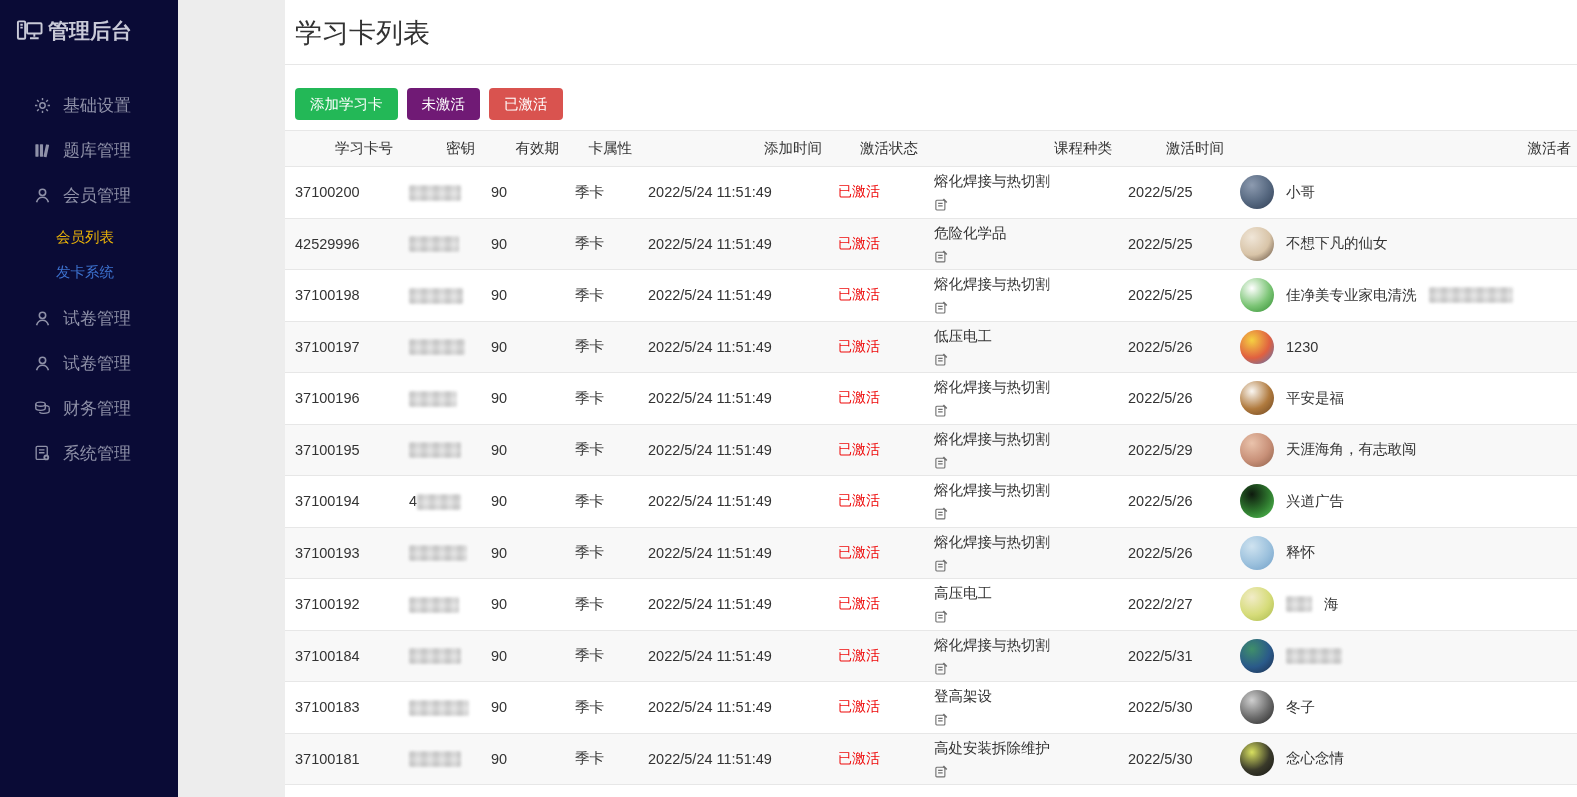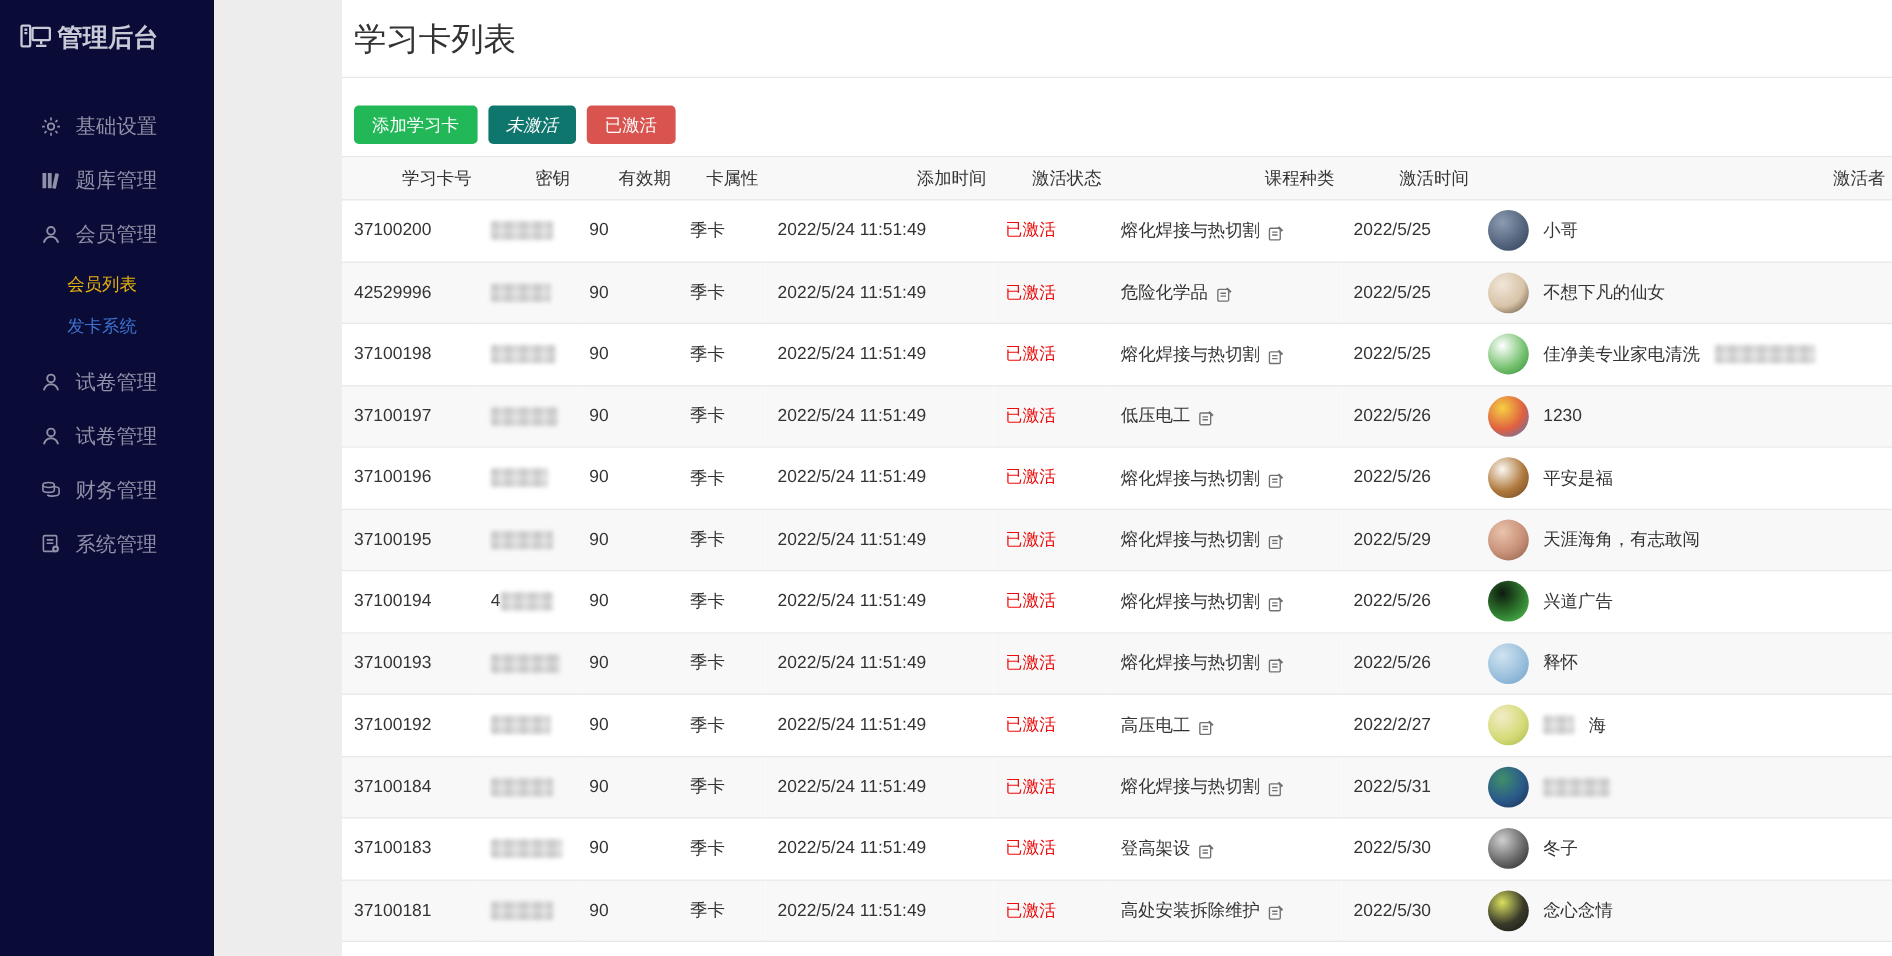--- a/index.html
+++ b/index.html
@@ -64,21 +64,21 @@
     height: 36px; padding: 0 6px 0 10px;
   }
   tbody td {
     height: 51.5px; padding: 0 6px 0 10px;
     border-bottom: 1px solid #e7e7e7;
     vertical-align: middle; color: #333;
     white-space: nowrap; overflow: hidden;
   }
   tbody tr:nth-child(even) td { background: #f8f8f8; }
   .status { font-size: 14px; }
-  .course-cell { display: flex; align-items: flex-end; gap: 6px; }
+  .course-cell { display: flex; align-items: flex-start; gap: 6px; flex-direction: column; }
   .course-cell .edit-icon { color: #707070; display: inline-flex; cursor: pointer; }
   .course-cell .edit-icon svg { width: 15px; height: 15px; }
   .activator-cell { display: flex; align-items: center; gap: 12px; }
   .avatar {
     width: 34px; height: 34px; border-radius: 50%;
     flex: 0 0 34px;
   }
   .blur-chip {
     display: inline-block; vertical-align: middle;
     height: 16px; border-radius: 2px;
@@ -180,21 +180,21 @@
       </div>
     </nav>
 </aside>
 
 <div class="main">
   <div class="panel">
     <h1 class="page-title">学习卡列表</h1>
     <div class="divider"></div>
     <div class="toolbar" id="toolbar">
         <button class="btn" style="background: rgb(35, 184, 87);">添加学习卡</button>
-        <button class="btn" style="background: #0f766e; font-style: italic;">未激活</button>
+        <button class="btn" style="background: #701a75;">未激活</button>
         <button class="btn" style="background: rgb(217, 83, 79);">已激活</button>
       </div>
     <table>
       <colgroup>
         <col style="width:114px">
           <col style="width:82px">
           <col style="width:84px">
         <col style="width:73px">
           <col style="width:190px">
           <col style="width:96px">

